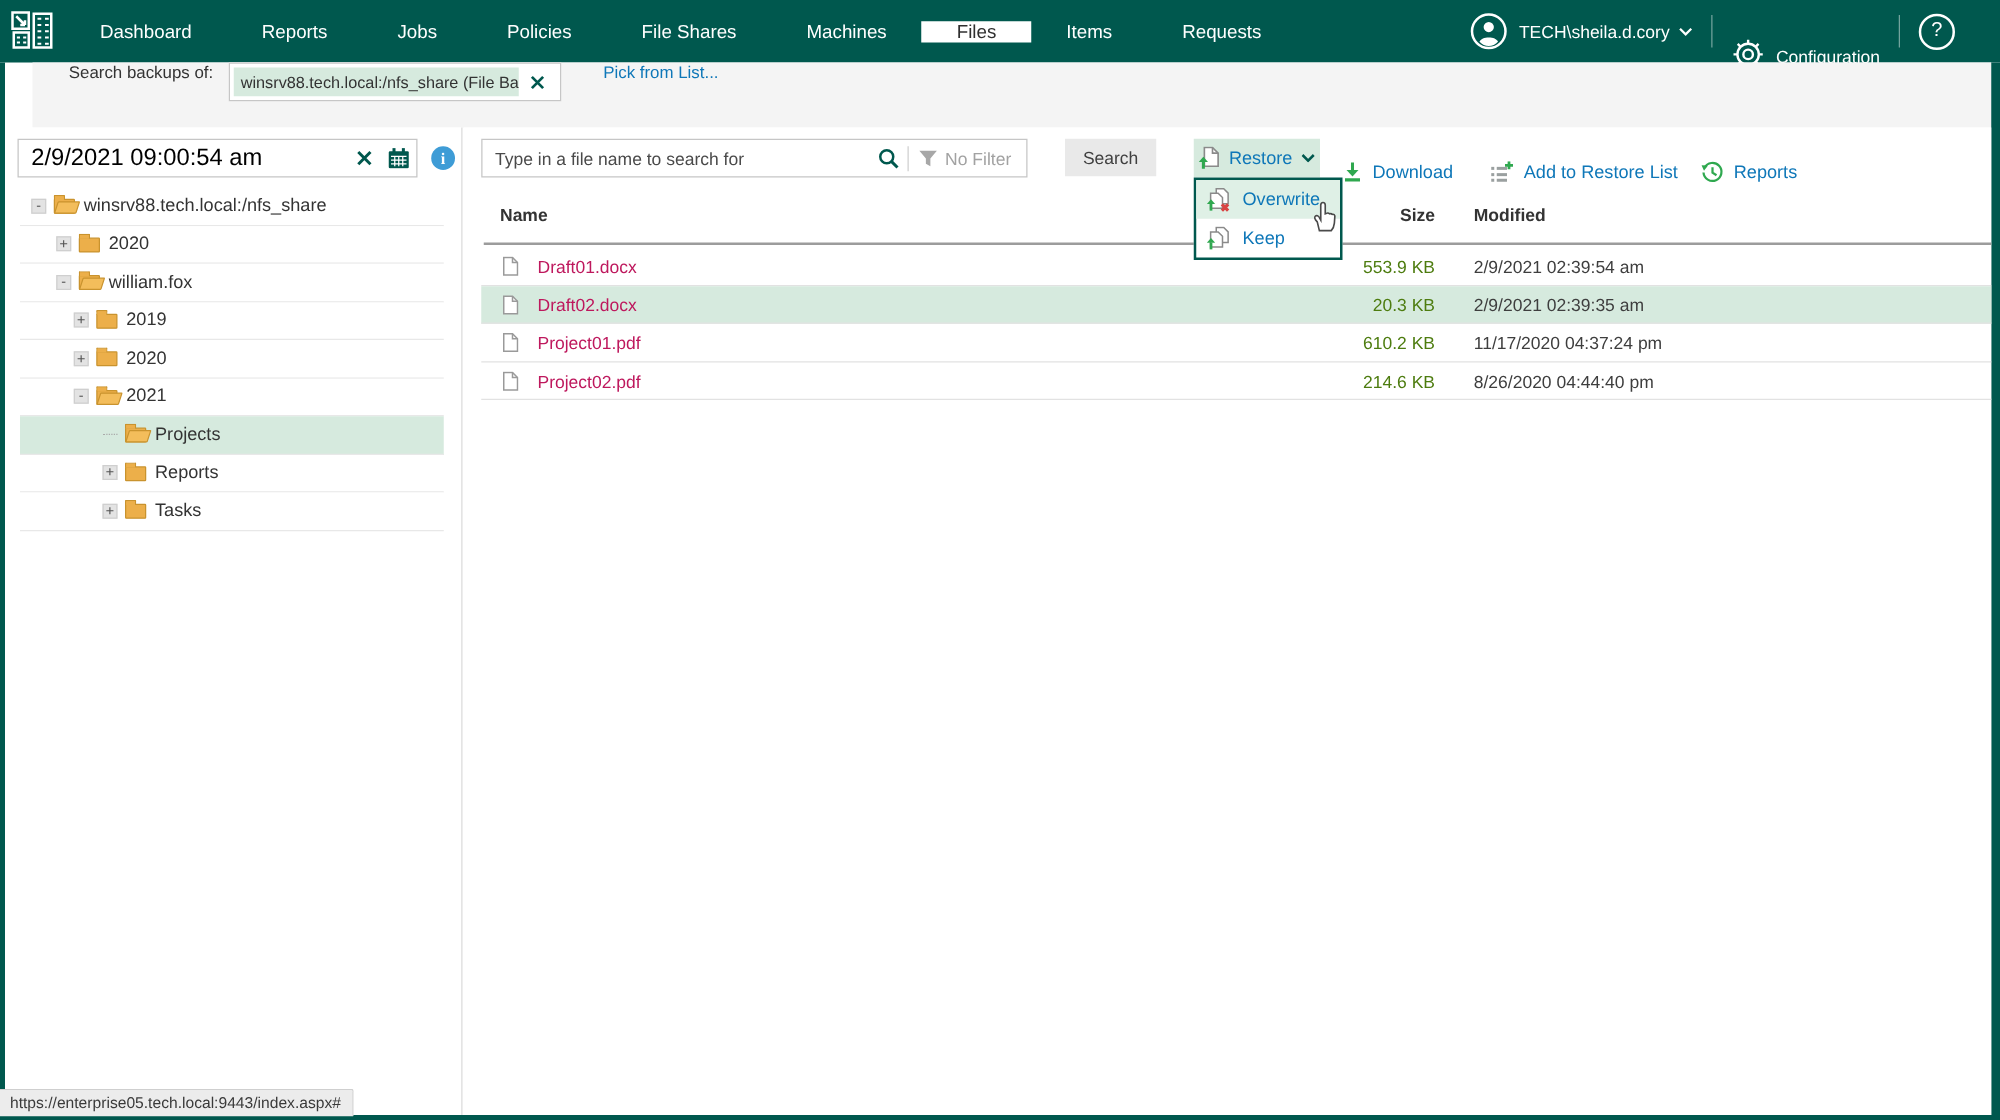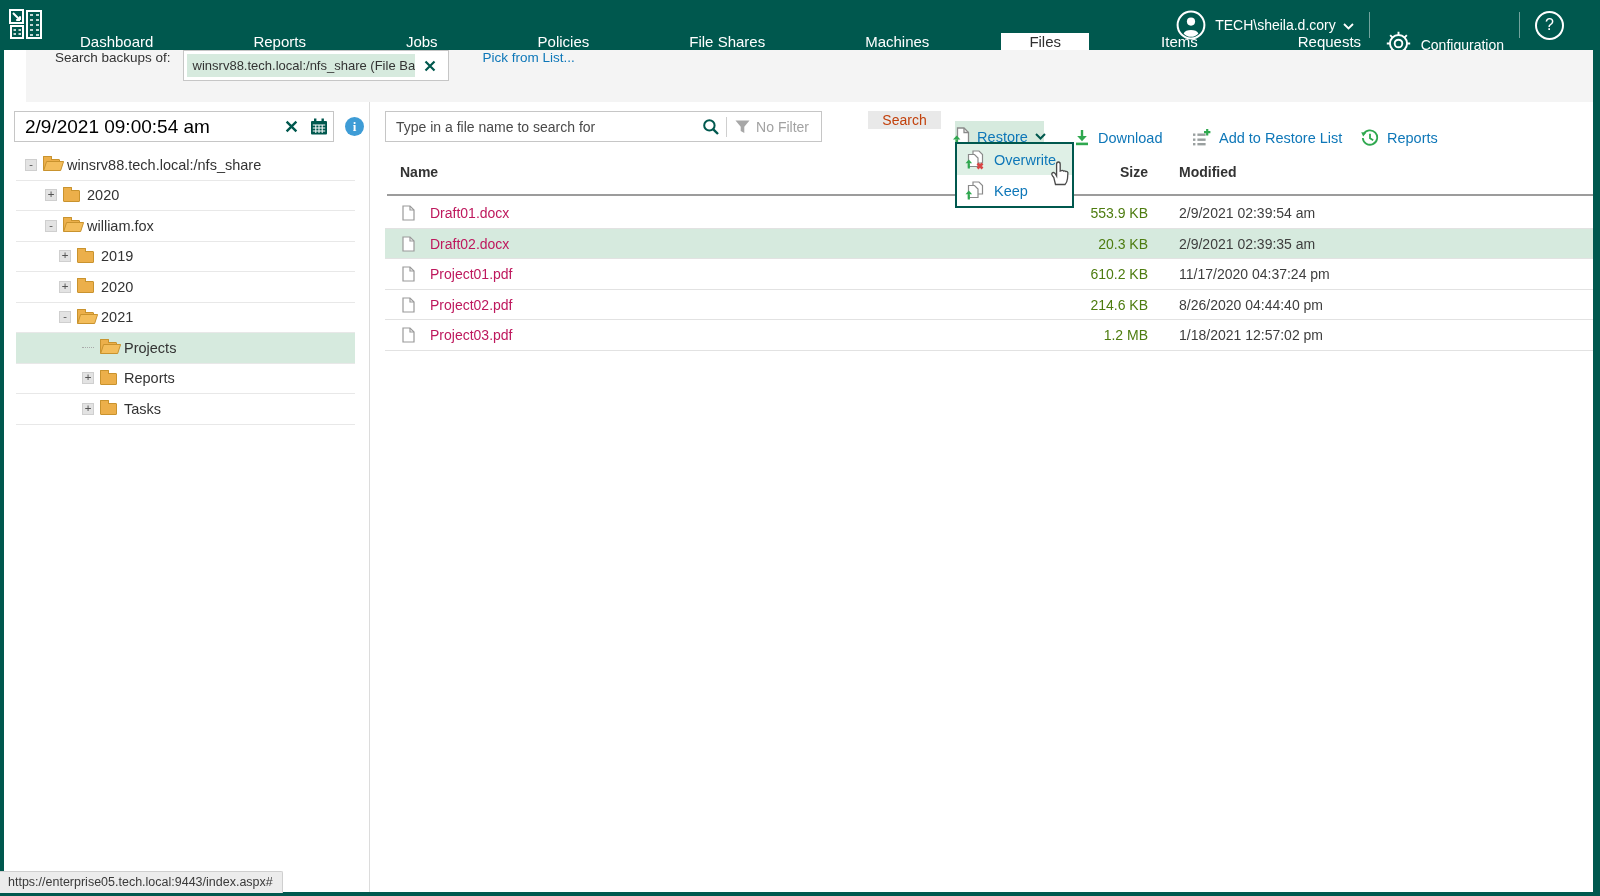--- a/index.html
+++ b/index.html
@@ -10,21 +10,21 @@
     background: #ffffff;
     overflow: hidden;
     color:#333;
   }
   
   .topnav {
     position:absolute; left:0; top:0; width:1600px; height:50px;
     background:#00584e; display:flex; align-items:stretch;
   }
   .logo { width:52px; display:flex; align-items:center; justify-content:center; cursor:pointer; }
-  .tabs { display:flex; align-items:flex-end;gap:44px; }
+  .tabs { display:flex; align-items:center; }
   .tab {
     display:flex; align-items:center; padding:0 28px;
     color:#ffffff; font-size:15px; cursor:pointer; white-space:nowrap;
   }
   .tab.active { background:#ffffff; color:#2f2f2f; }
   .nav-right { position:absolute; right:0; top:0; height:50px; display:flex; align-items:center; padding-right:36px; }
   .user { display:flex; align-items:center; cursor:pointer; }
   .avatar { width:30px; height:30px; margin-right:9px; display:flex; }
   .user-name { color:#fff; font-size:14px; margin-right:7px; }
   .navdiv { width:1px; height:26px; background:rgba(255,255,255,0.45); margin:0 15px; }
@@ -106,26 +106,26 @@
     border:1px solid #c6c6c6; display:flex; align-items:center; background:#fff;
   }
   .searchbox input {
     flex:1; border:none; outline:none; font-size:14px; padding-left:10px;
     font-family:"Liberation Sans",sans-serif; color:#333; background:transparent;
   }
   .searchbox input::placeholder { color:#4a4a4a; opacity:1; }
   .sb-div { width:1px; height:20px; background:#cfcfcf; margin:0 8px 0 6px; }
   .nofilter { font-size:14px; color:#a2a2a2; margin:0 12px 0 6px; white-space:nowrap; cursor:pointer; }
   .btn-search {
-    position:absolute; left:497px; top:9px; width:73px; height:18px;
-    background:#e9e9e9; color:#c2410c; font-size:14px; border:none;
+    position:absolute; left:481px; top:9px; width:73px; height:30px;
+    background:#e9e9e9; color:#404040; font-size:14px; border:none;
     display:flex; align-items:center; justify-content:center;
   }
   .btn-restore {
-    position:absolute; left:584px; top:19px; width:89px; height:31px;
+    position:absolute; left:584px; top:9px; width:101px; height:31px;
     background:#d6eade; display:flex; align-items:center; justify-content:center;
     gap:7px; cursor:pointer;
   }
   .blue-label { color:#0e77b8; font-size:14.5px; white-space:nowrap; }
   .tool-link { position:absolute; top:20px; height:31px; display:flex; align-items:center; gap:8px; cursor:pointer; }
   .tl-download { left:703px; }
   .tl-addlist { left:821px; }
   .tl-history { left:990px; }
   
   .thead { position:absolute; left:14px; right:0; top:50px; height:42px; }
@@ -426,31 +426,20 @@
       <span class="ficon">
         <svg width="13" height="16" viewBox="0 0 13 16">
             <path d="M1 1 H8 L12 5 V15 H1 Z" fill="#fff" stroke="#9a9a9a" stroke-width="1.2"></path>
             <path d="M8 1 V5 H12" fill="none" stroke="#9a9a9a" stroke-width="1.2"></path>
           </svg>
       </span>
       <span class="fname">Project02.pdf</span>
       <span class="fsize">214.6 KB</span>
       <span class="fmod">8/26/2020 04:44:40 pm</span>
     </div>
-    <div class="frow">
-      <span class="ficon">
-        <svg width="13" height="16" viewBox="0 0 13 16">
-            <path d="M1 1 H8 L12 5 V15 H1 Z" fill="#fff" stroke="#9a9a9a" stroke-width="1.2"></path>
-            <path d="M8 1 V5 H12" fill="none" stroke="#9a9a9a" stroke-width="1.2"></path>
-          </svg>
-      </span>
-      <span class="fname">Project03.pdf</span>
-      <span class="fsize">1.2 MB</span>
-      <span class="fmod">1/18/2021 12:57:02 pm</span>
-    </div>
   </div>
 </div>
 
 <div class="dropdown">
   <div class="ditem hover">
     <span class="micon">
       <svg width="20" height="20" viewBox="0 0 20 20">
         <path d="M8 1 H14 L17.5 4.5 V13 H8 Z" fill="#fff" stroke="#8a8a8a" stroke-width="1.2"></path>
         <path d="M3.5 4.5 H9.5 L13 8 V16.5 H3.5 Z" fill="#fff" stroke="#8a8a8a" stroke-width="1.2"></path>
         <polygon points="0.5,13.2 7.1,13.2 3.8,9.4" fill="#2fa84f"></polygon>

